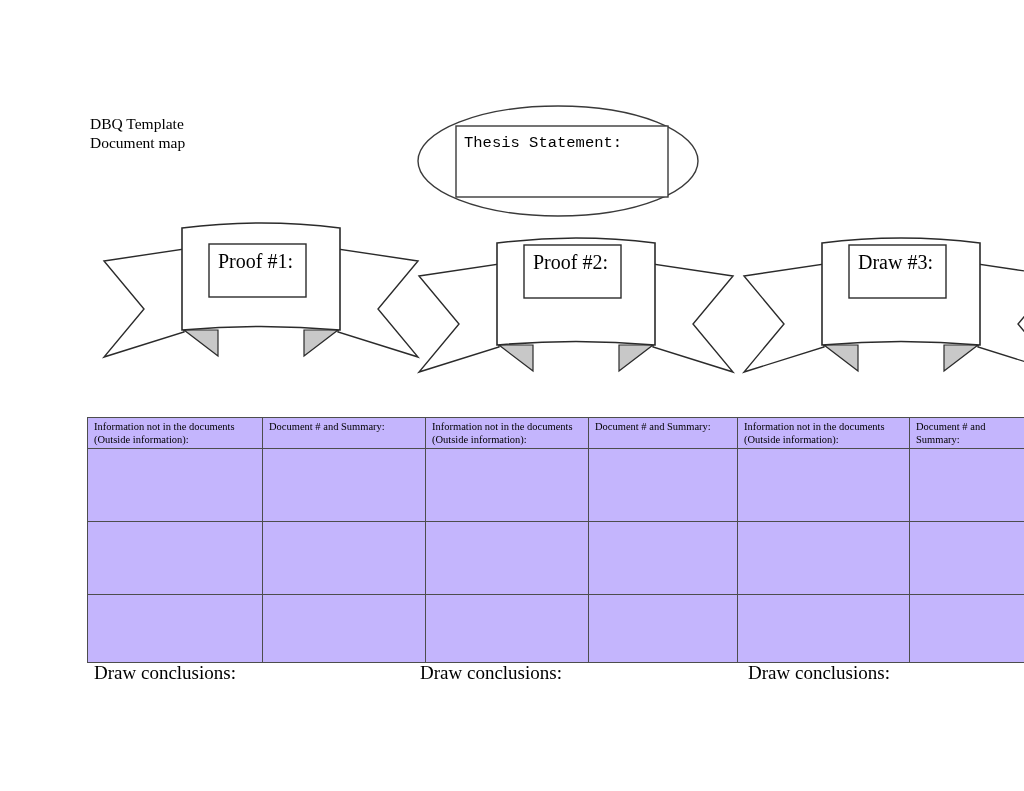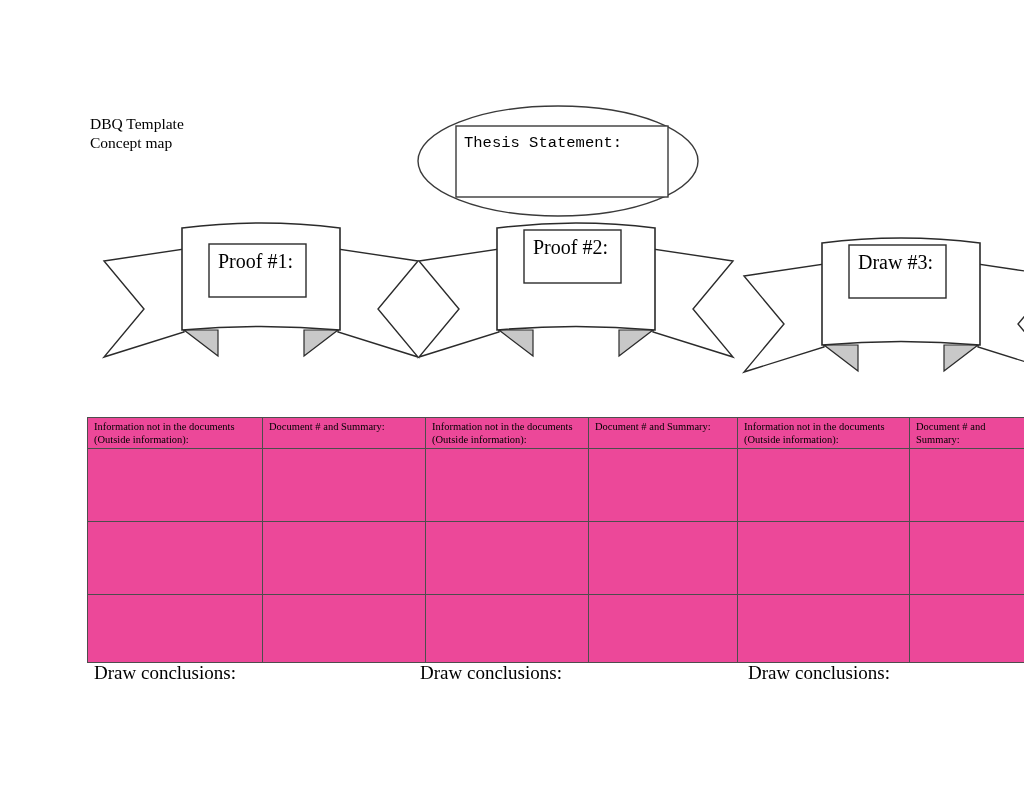--- a/index.html
+++ b/index.html
@@ -61,39 +61,39 @@
     height: 160px;
   }
   .banner svg { display: block; overflow: visible; }
   .banner .proof-label {
     position: absolute;
     font-size: 20px;
     white-space: nowrap;
   }
 
   #banner-1 { left: 96px;  top: 214px; }
-  #banner-2 { left: 411px; top: 214px; font-family: Liberation Serif, serif; }
+  #banner-2 { left: 411px; top: 229px; font-family: Liberation Serif, serif; }
   #banner-3 { left: 736px; top: 229px; }
 
   #banner-1 .proof-label { left: 122px; top: 36px; }
   #banner-2 .proof-label { left: 122px; top: 22px; }
   #banner-3 .proof-label { left: 122px; top: 22px; }
 
   
   .doc-table {
     position: absolute;
     border-collapse: collapse;
     table-layout: fixed;
     background: #ffffff;
   }
   .doc-table td {
     border: 1px solid #4d4d4d;
     vertical-align: top;
     padding: 0;
-    background: #ec4899;
+    background: #c4b5fd;
   }
   .doc-table td.hdr {
     padding: 3px 0 2px 6px;
     font-size: 10.5px;
     line-height: 12.5px;
   }
   .hdr-line { display: block; white-space: nowrap; }
 
   #table-1 { left: 87px;  top: 417px; width: 326px; }
   #table-2 { left: 425px; top: 417px; width: 299px; }
@@ -113,21 +113,21 @@
   #draw-2 { left: 420px; top: 662px; }
   #draw-3 { left: 748px; top: 662px; }
 </style>
 </head>
 <body>
 
 <div id="page">
 
   <div class="title-block">
     <span class="title-line">DBQ Template</span>
-    <span class="title-line">Concept map</span>
+    <span class="title-line">Document map</span>
   </div>
 
   <div class="thesis-wrap">
     <svg class="thesis-svg" width="284" height="114" viewBox="0 0 284 114">
       <ellipse cx="142" cy="57" rx="140" ry="55" fill="#ffffff" stroke="#3a3a3a" stroke-width="1.4"></ellipse>
       <rect x="40" y="22" width="212" height="71" fill="#ffffff" stroke="#3a3a3a" stroke-width="1.4"></rect>
     </svg>
     <span class="thesis-label">Thesis Statement:</span>
   </div>
 

